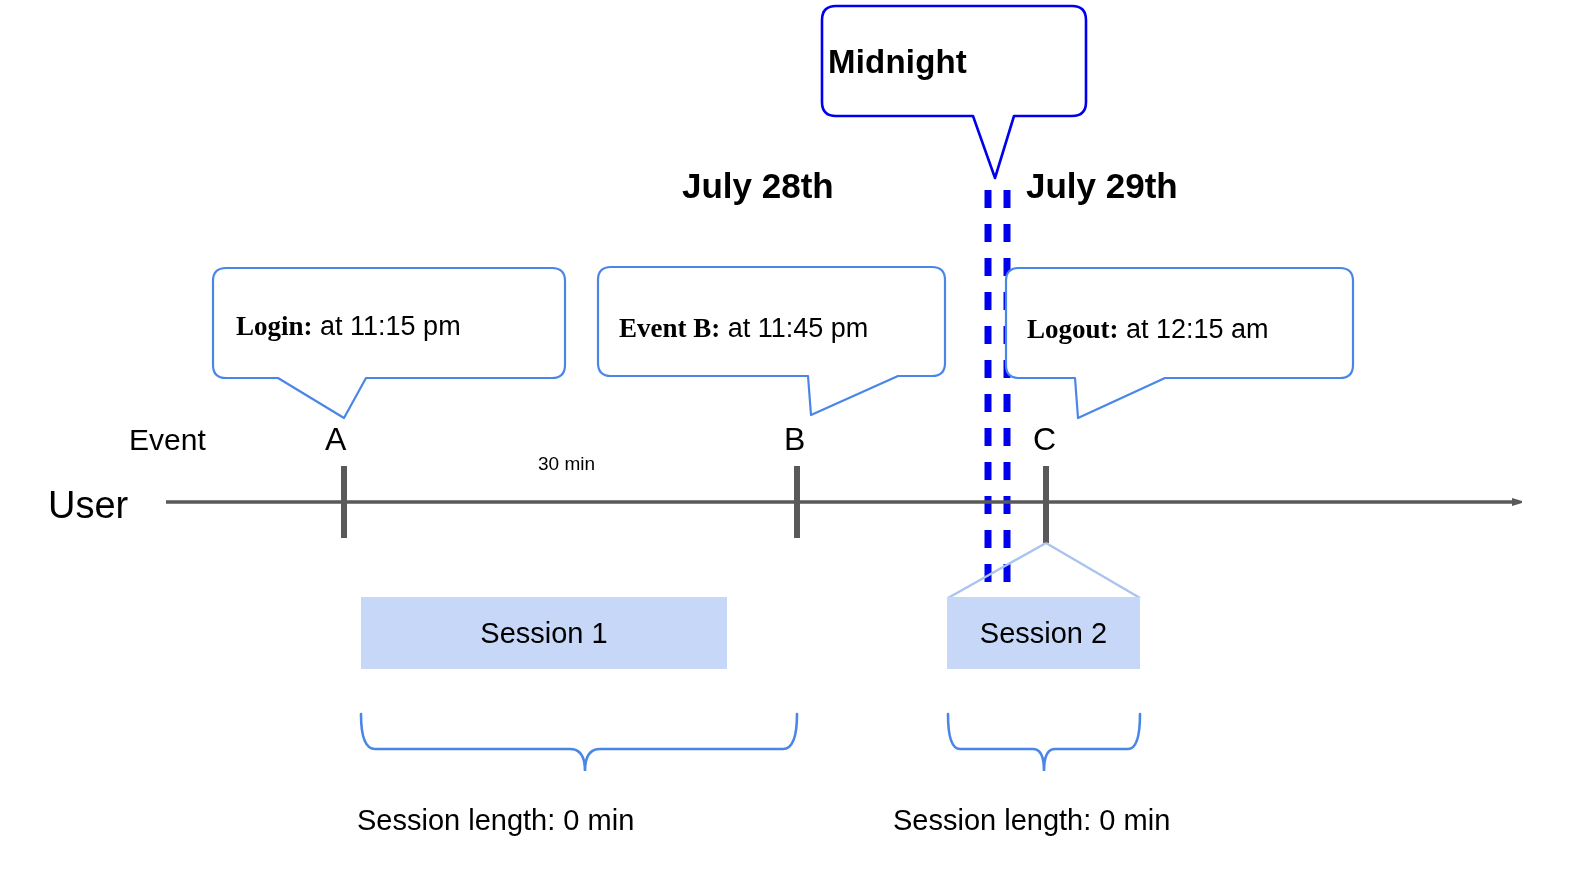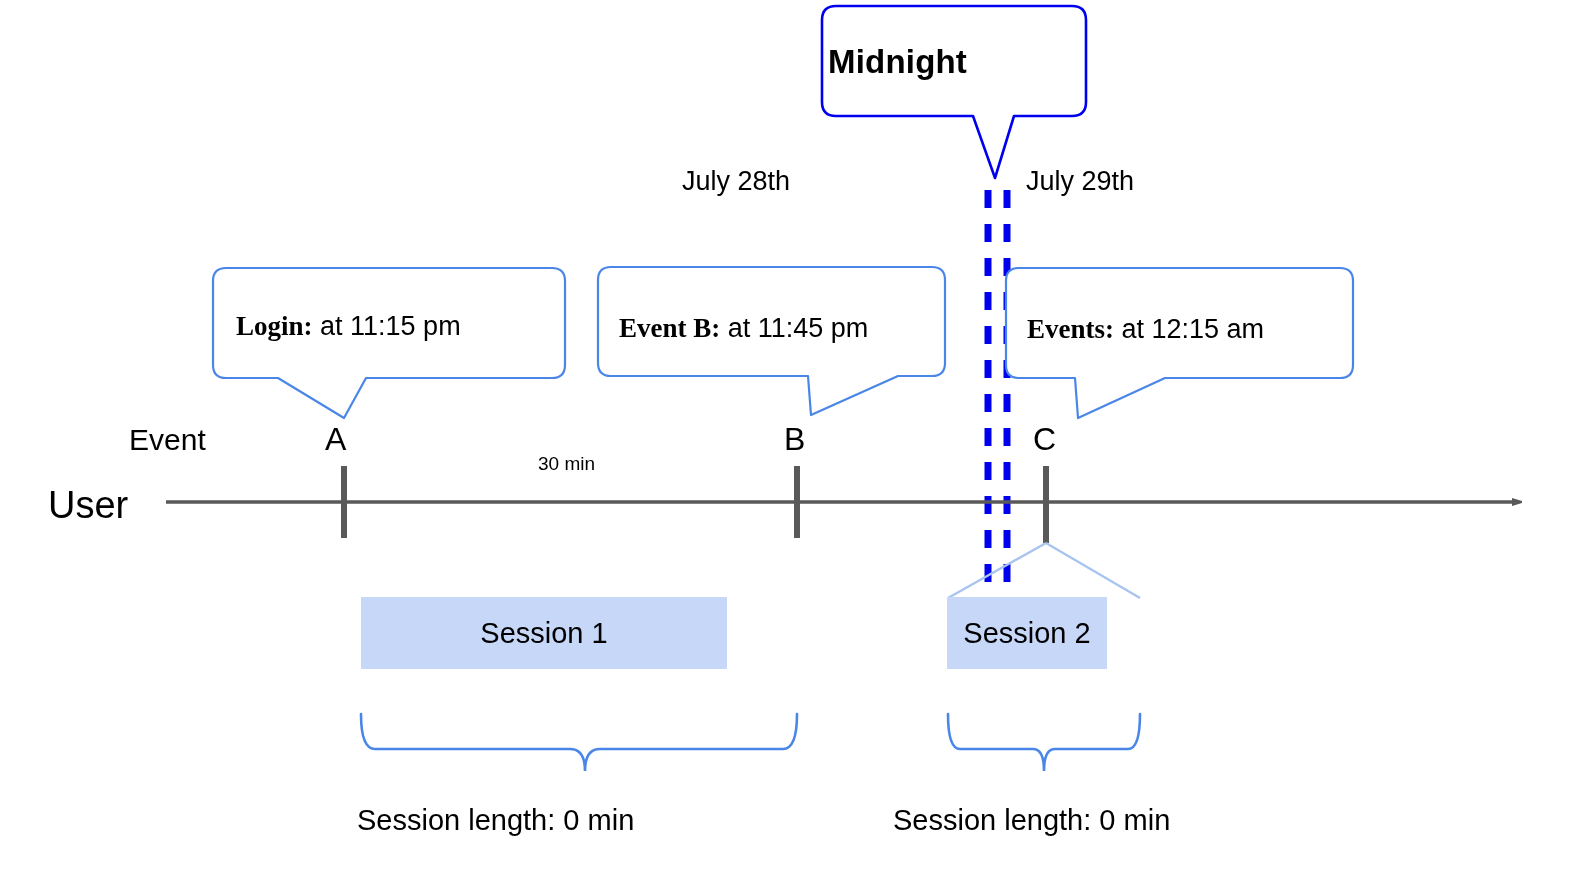--- a/index.html
+++ b/index.html
@@ -37,22 +37,22 @@
   .midnight-label {
     left: 828px;
     top: 37px;
     font-size: 33px;
     font-weight: bold;
     letter-spacing: 0.2px;
   }
 
   
   .date-label {
-    font-size: 27px;
-    font-weight: normal;
+    font-size: 35px;
+    font-weight: bold;
   }
   .date-28 { left: 682px; top: 160px; }
   .date-29 { left: 1026px; top: 160px; }
 
   
   .callout-text {
     font-size: 27px;
     white-space: nowrap;
   }
   .callout-text b { font-weight: bold; font-family: Liberation Serif, serif; }
@@ -101,21 +101,21 @@
   }
   #session-1-box {
     left: 361px;
     top: 597px;
     width: 366px;
     height: 72px;
   }
   #session-2-box {
     left: 947px;
     top: 597px;
-    width: 160px;
+    width: 193px;
     height: 72px;
   }
 
   
   .length-caption {
     font-size: 29px;
   }
   .length-1 { left: 357px; top: 798px; }
   .length-2 { left: 893px; top: 798px; }
 </style>
@@ -237,21 +237,21 @@
 
   <div class="txt callout-text callout-a">
     <b>Login:</b><span> at 11:15 pm</span>
   </div>
 
   <div class="txt callout-text callout-b">
     <b>Event B:</b><span> at 11:45 pm</span>
   </div>
 
   <div class="txt callout-text callout-c">
-    <b>Events:</b><span> at 12:15 am</span>
+    <b>Logout:</b><span> at 12:15 am</span>
   </div>
 
   <div class="txt events-label">Event</div>
   <div class="txt user-label">User</div>
 
   <div class="txt point-letter letter-a">A</div>
   <div class="txt point-letter letter-b">B</div>
   <div class="txt point-letter letter-c">C</div>
 
   <div class="txt gap-label">30 min</div>

